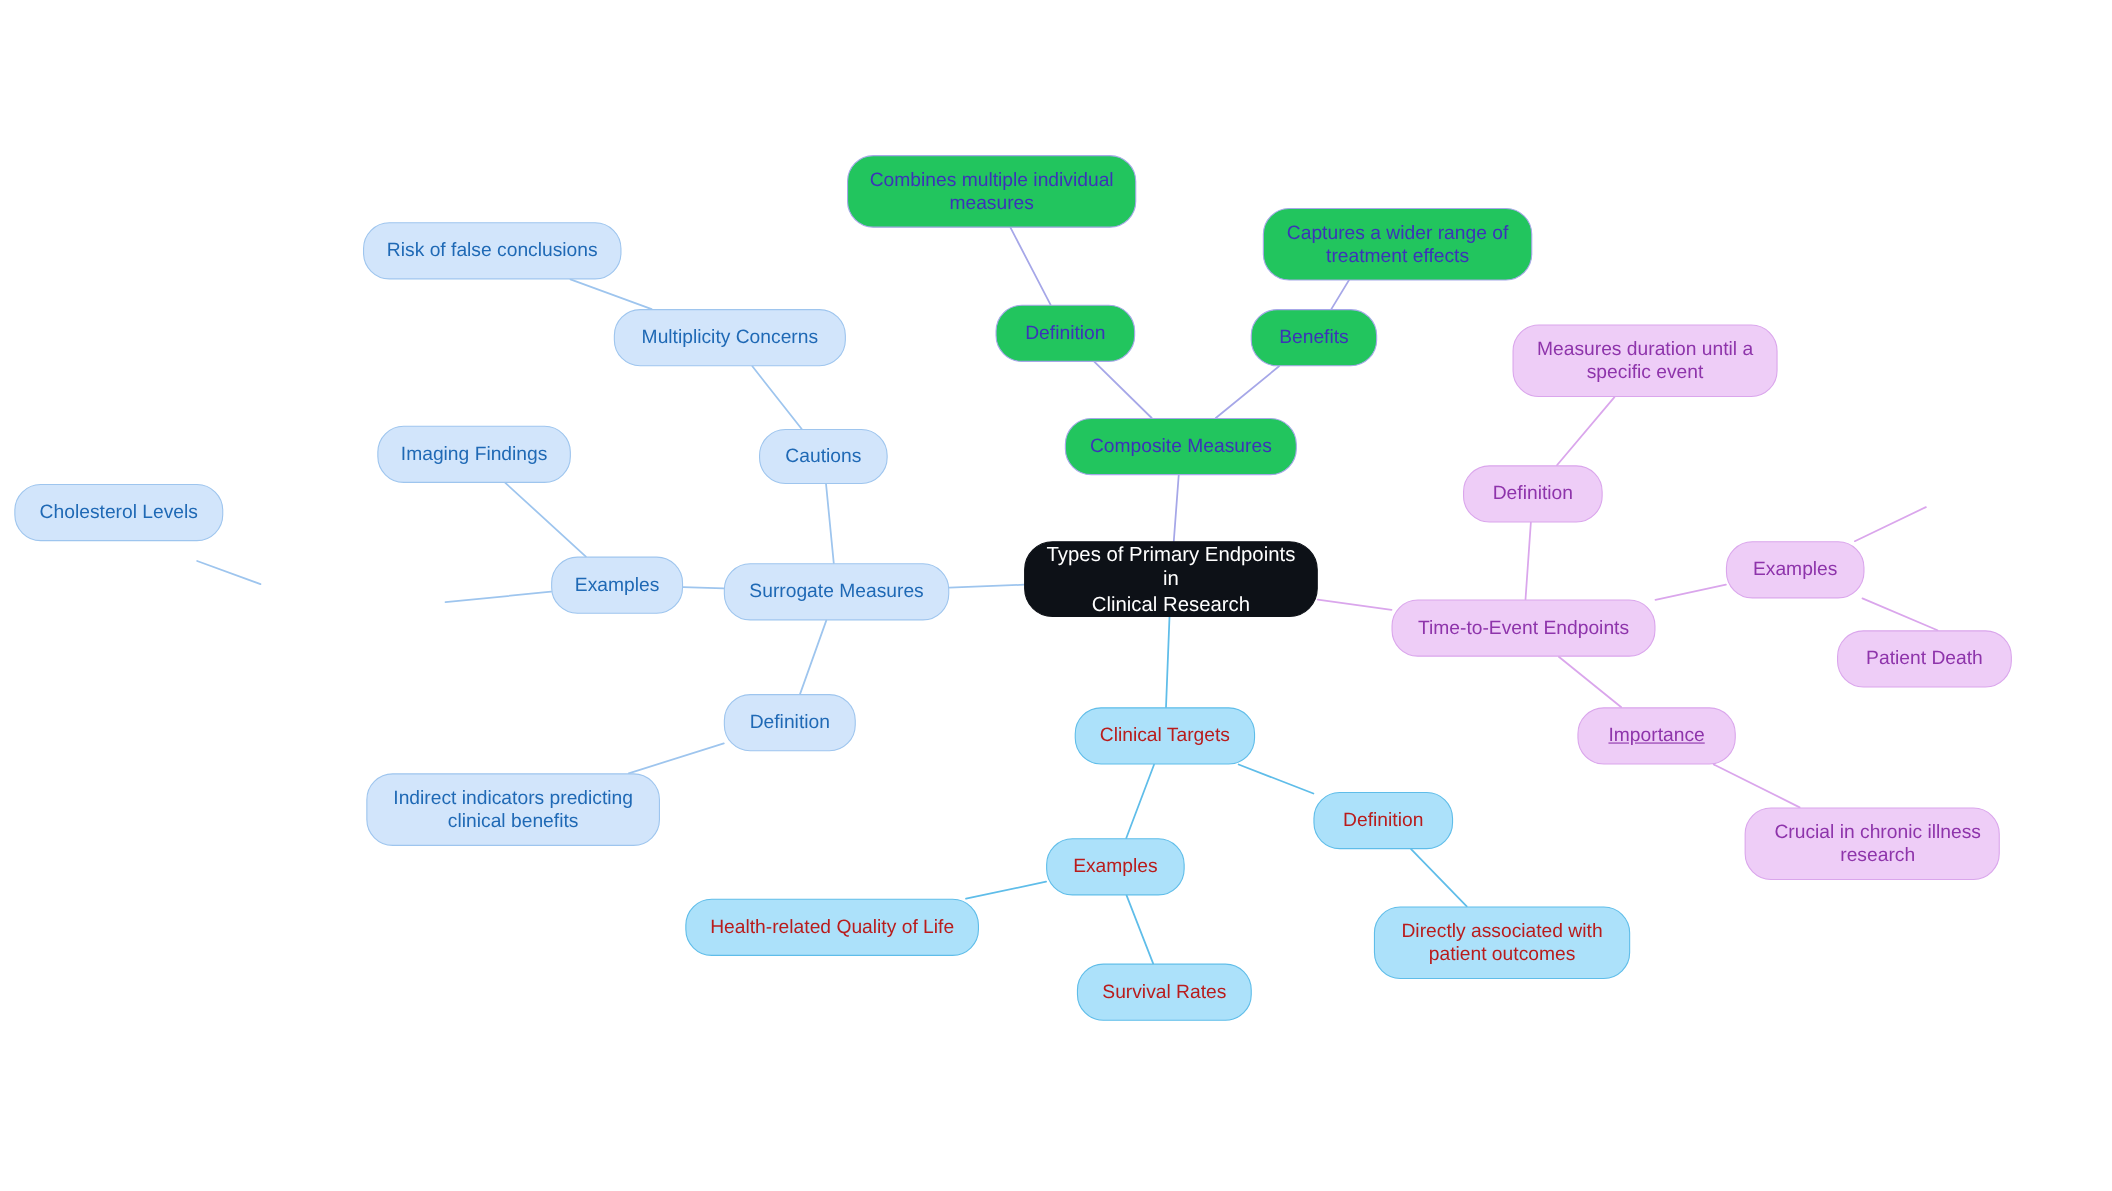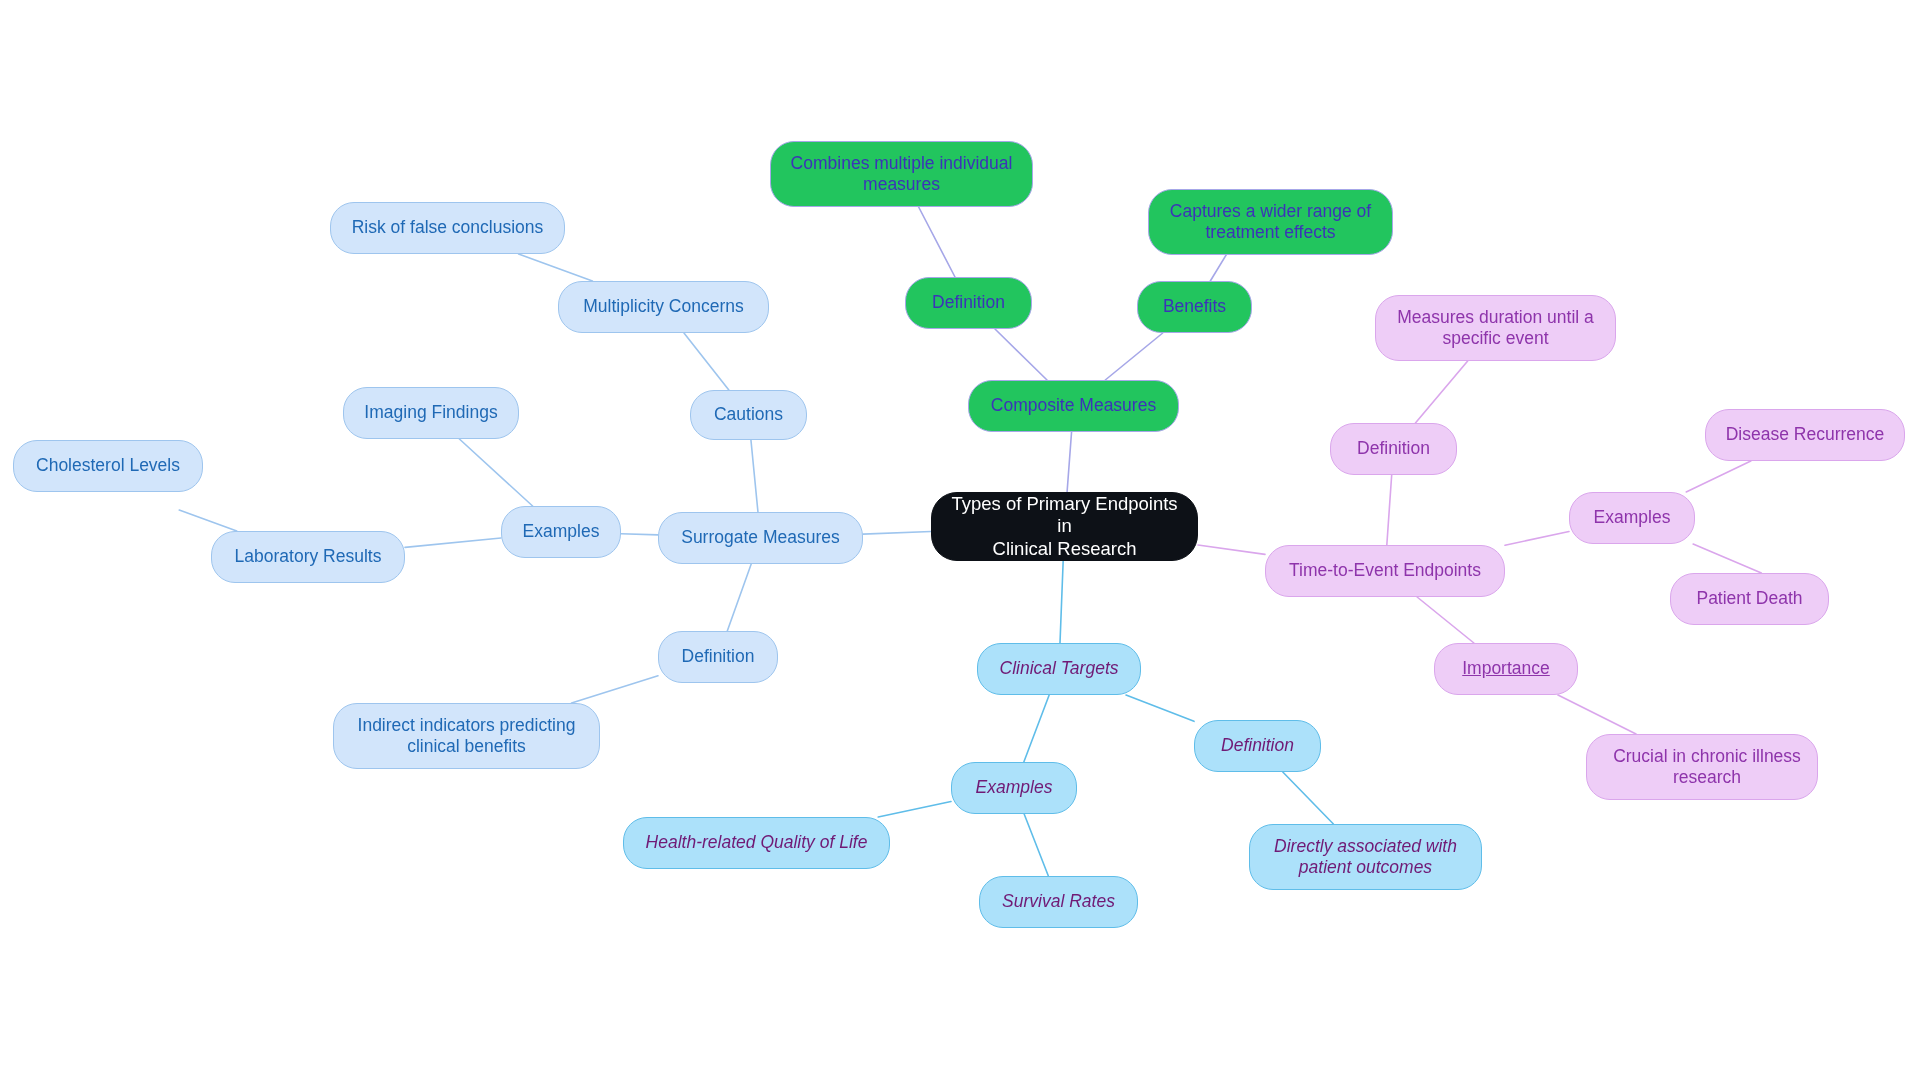--- a/index.html
+++ b/index.html
@@ -34,21 +34,21 @@
     border-radius:26px;
   }
 
   
   .c-blue{ background:#d2e5fb; border-color:#9ec5ee; color:#1f69b5; }
   
   .c-peri{ background:#22c55e; border-color:#a6a7e8; color:#3c33b8; }
   
   .c-pink{ background:#eecdf7; border-color:#daa6ec; color:#8e34ab; }
   
-  .c-cyan{ background:#ace1fa; border-color:#5fbde9; color:#701a75;font-style:italic; }
+  .c-cyan{ background:#ace1fa; border-color:#5fbde9; color:#b91c1c; }
 
   .lvl1{font-size:17.5px;}
 </style>
 </head>
 <body>
 
 <div id="canvas">
   <svg id="edges" viewBox="0 0 1920 1083" xmlns="http://www.w3.org/2000/svg">
       <line x1="931" y1="531.5501644736842" x2="863" y2="534.1225328947369" stroke="#9ec5ee" stroke-width="1.6" stroke-linecap="round"></line>
       <line x1="1067.0767634854772" y1="492" x2="1071.558091286307" y2="432" stroke="#a6a7e8" stroke-width="1.6" stroke-linecap="round"></line>
@@ -81,38 +81,36 @@
       <line x1="1282.7972972972973" y1="772" x2="1333.3918918918919" y2="824" stroke="#5fbde9" stroke-width="1.6" stroke-linecap="round"></line>
     </svg>
 <div class="node n-root" style="left: 931px; top: 492px; width: 267px; height: 69px;">Types of Primary Endpoints in
 Clinical Research</div>
     <div class="node c-blue lvl1" style="left: 658px; top: 512px; width: 205px; height: 52px;">Surrogate Measures</div>
     <div class="node c-blue lvl1" style="left: 690px; top: 390px; width: 117px; height: 50px;">Cautions</div>
     <div class="node c-blue lvl1" style="left: 558px; top: 281px; width: 211px; height: 52px;">Multiplicity Concerns</div>
     <div class="node c-blue lvl1" style="left: 330px; top: 202px; width: 235px; height: 52px;">Risk of false conclusions</div>
     <div class="node c-blue lvl1" style="left: 501px; top: 506px; width: 120px; height: 52px;">Examples</div>
     <div class="node c-blue lvl1" style="left: 343px; top: 387px; width: 176px; height: 52px;">Imaging Findings</div>
-    <div class="node c-blue lvl1" style="left: 211px; top: 531px; width: 194px; height: 52px;">Laboratory Results</div>
     <div class="node c-blue lvl1" style="left: 13px; top: 440px; width: 190px; height: 52px;">Cholesterol Levels</div>
     <div class="node c-blue lvl1" style="left: 658px; top: 631px; width: 120px; height: 52px;">Definition</div>
     <div class="node c-blue lvl1" style="left: 333px; top: 703px; width: 267px; height: 66px;">Indirect indicators predicting
 clinical benefits</div>
     <div class="node c-peri lvl1" style="left: 968px; top: 380px; width: 211px; height: 52px;">Composite Measures</div>
     <div class="node c-peri lvl1" style="left: 905px; top: 277px; width: 127px; height: 52px;">Definition</div>
     <div class="node c-peri lvl1" style="left: 770px; top: 141px; width: 263px; height: 66px;">Combines multiple individual
 measures</div>
     <div class="node c-peri lvl1" style="left: 1137px; top: 281px; width: 115px; height: 52px;">Benefits</div>
     <div class="node c-peri lvl1" style="left: 1148px; top: 149px; width: 245px; height: 66px; margin-top: 40px;">Captures a wider range of
 treatment effects</div>
     <div class="node c-pink lvl1" style="left: 1265px; top: 545px; width: 240px; height: 52px;">Time-to-Event Endpoints</div>
     <div class="node c-pink lvl1" style="left: 1330px; top: 423px; width: 127px; height: 52px;">Definition</div>
     <div class="node c-pink lvl1" style="left: 1375px; top: 295px; width: 241px; height: 66px;">Measures duration until a
 specific event</div>
     <div class="node c-pink lvl1" style="left: 1569px; top: 492px; width: 126px; height: 52px;">Examples</div>
-    <div class="node c-pink lvl1" style="left: 1705px; top: 409px; width: 200px; height: 52px;">Disease Recurrence</div>
     <div class="node c-pink lvl1" style="left: 1670px; top: 573px; width: 159px; height: 52px;">Patient Death</div>
     <div class="node c-pink lvl1" style="left: 1434px; top: 643px; width: 144px; height: 52px; text-decoration: underline;">Importance</div>
     <div class="node c-pink lvl1" style="left: 1586px; top: 734px; width: 232px; height: 66px; padding-left: 24px;">Crucial in chronic illness
 research</div>
     <div class="node c-cyan lvl1" style="left: 977px; top: 643px; width: 164px; height: 52px;">Clinical Targets</div>
     <div class="node c-cyan lvl1" style="left: 951px; top: 762px; width: 126px; height: 52px;">Examples</div>
     <div class="node c-cyan lvl1" style="left: 623px; top: 817px; width: 267px; height: 52px;">Health-related Quality of Life</div>
     <div class="node c-cyan lvl1" style="left: 979px; top: 876px; width: 159px; height: 52px;">Survival Rates</div>
     <div class="node c-cyan lvl1" style="left: 1194px; top: 720px; width: 127px; height: 52px;">Definition</div>
     <div class="node c-cyan lvl1" style="left: 1249px; top: 824px; width: 233px; height: 66px;">Directly associated with

